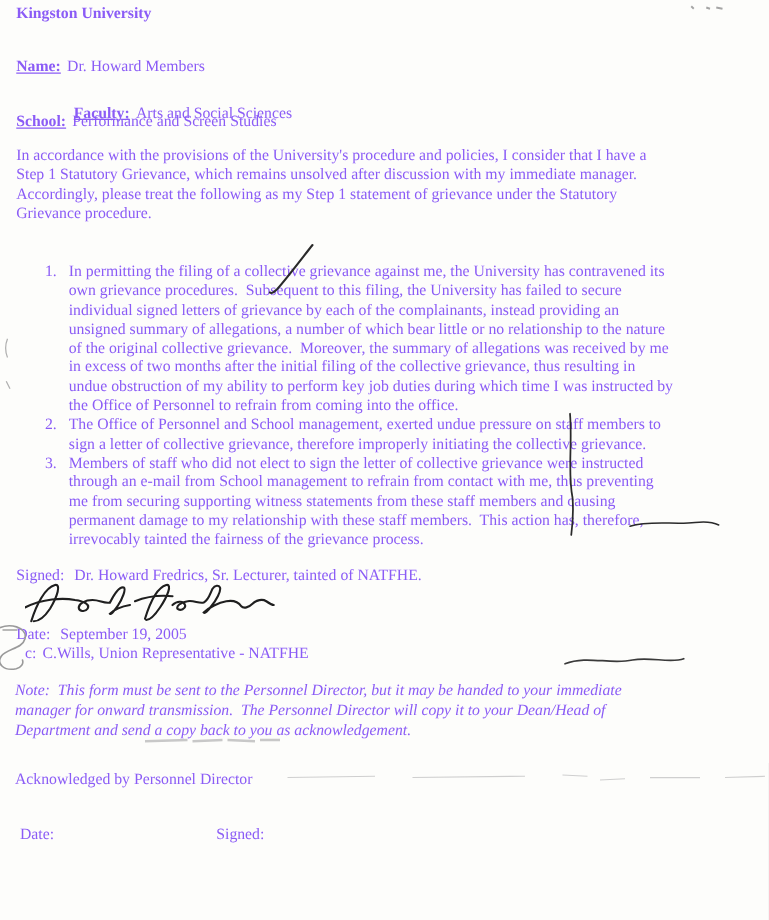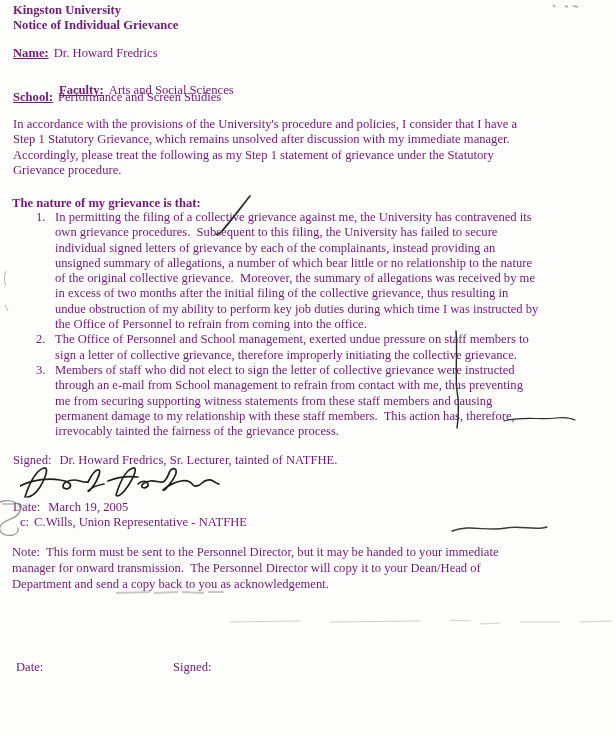--- a/index.html
+++ b/index.html
@@ -2,61 +2,59 @@
 <html><head>
 <meta charset="utf-8">
 <style>
   html,body { margin:0; padding:0; background:#e9e9e9; }
   .page {
     position:relative;
     width:615px; height:736px;
     margin:0 auto;
     background:#fdfdfb;
     font-family:"Liberation Serif", serif;
-    color:#701a75;
+    color:#8b5cf6;
     font-size:12.6px;
     overflow:hidden;
   }
   .abs { position:absolute; }
   .lines { white-space:pre; line-height:15.4px; }
   .b { font-weight:bold; }
   .row-label { font-weight:bold;text-decoration:underline; }
   .row-value { margin-left:5px; }
   .sig-value { margin-left:8px; }
   .glist { line-height:15.3px; }
   .gitem { display:flex; }
   .gnum { width:19px; flex:none; }
   .gtext { white-space:pre; }
-  .note { line-height:16px; }
+  .note { line-height:16px;font-style:italic; }
   .overlay { position:absolute; inset:0; pointer-events:none; }
 </style>
 </head>
 <body>
 
 <div class="page">
 
   <div class="abs b" style="left:13px; top:3px;">Kingston University</div>
-  <div class="abs b" style="left:13px; top:18px;">Notice of Individual Grievance</div>
 
   <div class="abs" style="left:13px; top:46px;">
-    <span class="row-label">Name:</span><span class="row-value">Dr. Howard Fredrics</span>
+    <span class="row-label">Name:</span><span class="row-value">Dr. Howard Members</span>
   </div>
   <div class="abs" style="left:13px; top:83px;margin-left:46px;">
     <span class="row-label">Faculty:</span><span class="row-value">Arts and Social Sciences</span>
   </div>
   <div class="abs" style="left:13px; top:90px;">
     <span class="row-label">School:</span><span class="row-value">Performance and Screen Studies</span>
   </div>
 
   <div class="abs lines" style="left:13px; top:117px;">In accordance with the provisions of the University's procedure and policies, I consider that I have a
 Step 1 Statutory Grievance, which remains unsolved after discussion with my immediate manager.
 Accordingly, please treat the following as my Step 1 statement of grievance under the Statutory
 Grievance procedure.</div>
 
-  <div class="abs b" style="left:12px; top:196px;">The nature of my grievance is that:</div>
 
   <div class="abs glist" style="left:36px; top:210px;">
     <div class="gitem">
       <span class="gnum">1.</span>
       <span class="gtext">In permitting the filing of a collective grievance against me, the University has contravened its
 own grievance procedures.  Subsequent to this filing, the University has failed to secure
 individual signed letters of grievance by each of the complainants, instead providing an
 unsigned summary of allegations, a number of which bear little or no relationship to the nature
 of the original collective grievance.  Moreover, the summary of allegations was received by me
 in excess of two months after the initial filing of the collective grievance, thus resulting in
@@ -87,31 +85,32 @@
       <path d="M5,31 C9,18 16,4 24,2 C29,1 26,11 20,21 C16,27 11,31 7,31"></path>
       <path d="M0,20 C14,13 30,12 40,14 C48,15 52,18 50,21 C48,24 43,23 43,20 C43,17 48,14 54,14 C60,14 63,17 68,16"></path>
       <path d="M68,16 C72,8 76,3 79,4 C81,5 78,13 74,19 C71,23 69,26 68,25 C72,21 78,19 84,18"></path>
       <path d="M96,29 C100,16 106,4 113,2 C118,1 114,11 108,20 C104,26 100,30 97,30"></path>
       <path d="M88,15 C98,11 108,10 118,11"></path>
       <path d="M118,18 C122,14 127,15 128,18 C129,21 124,23 122,21 C121,19 124,16 130,15 C135,14 139,17 143,16 C147,14 148,9 150,5 C152,2 155,2 156,4 C157,7 153,14 149,19 C146,23 144,25 143,24 C147,20 155,16 161,15 C167,14 171,16 173,19 C175,21 179,20 182,17 C185,14 190,13 193,15 C196,17 198,18 199,18"></path>
     </g>
   </svg>
 
   <div class="abs" style="left:13px; top:500px;">
-    <span>Date:</span><span class="sig-value">March 19, 2005</span>
+    <span>Date:</span><span class="sig-value">September 19, 2005</span>
   </div>
 
   <div class="abs" style="left:20px; top:515px;">
     <span>c:</span><span class="row-value">C.Wills, Union Representative - NATFHE</span>
   </div>
 
   <div class="abs lines note" style="left:12px; top:544px;">Note:  This form must be sent to the Personnel Director, but it may be handed to your immediate
 manager for onward transmission.  The Personnel Director will copy it to your Dean/Head of
 Department and send a copy back to you as acknowledgement.</div>
 
+  <div class="abs" style="left:12px; top:616px;">Acknowledged by Personnel Director</div>
 
   <div class="abs" style="left:16px; top:660px;">Date:</div>
   <div class="abs" style="left:173px; top:660px;">Signed:</div>
 
   <svg class="overlay" width="615" height="736" viewBox="0 0 615 736">
 
     <path d="M250,196 C242,206 230,222 222,231 C219,234 217,235 216,234" fill="none" stroke="#2a2a2a" stroke-width="1.7" stroke-linecap="round"></path>
 
     <path d="M456,331 C458,355 454,378 458,398 C459,410 458,420 457,428" fill="none" stroke="#2a2a2a" stroke-width="1.4" stroke-linecap="round"></path>
 

